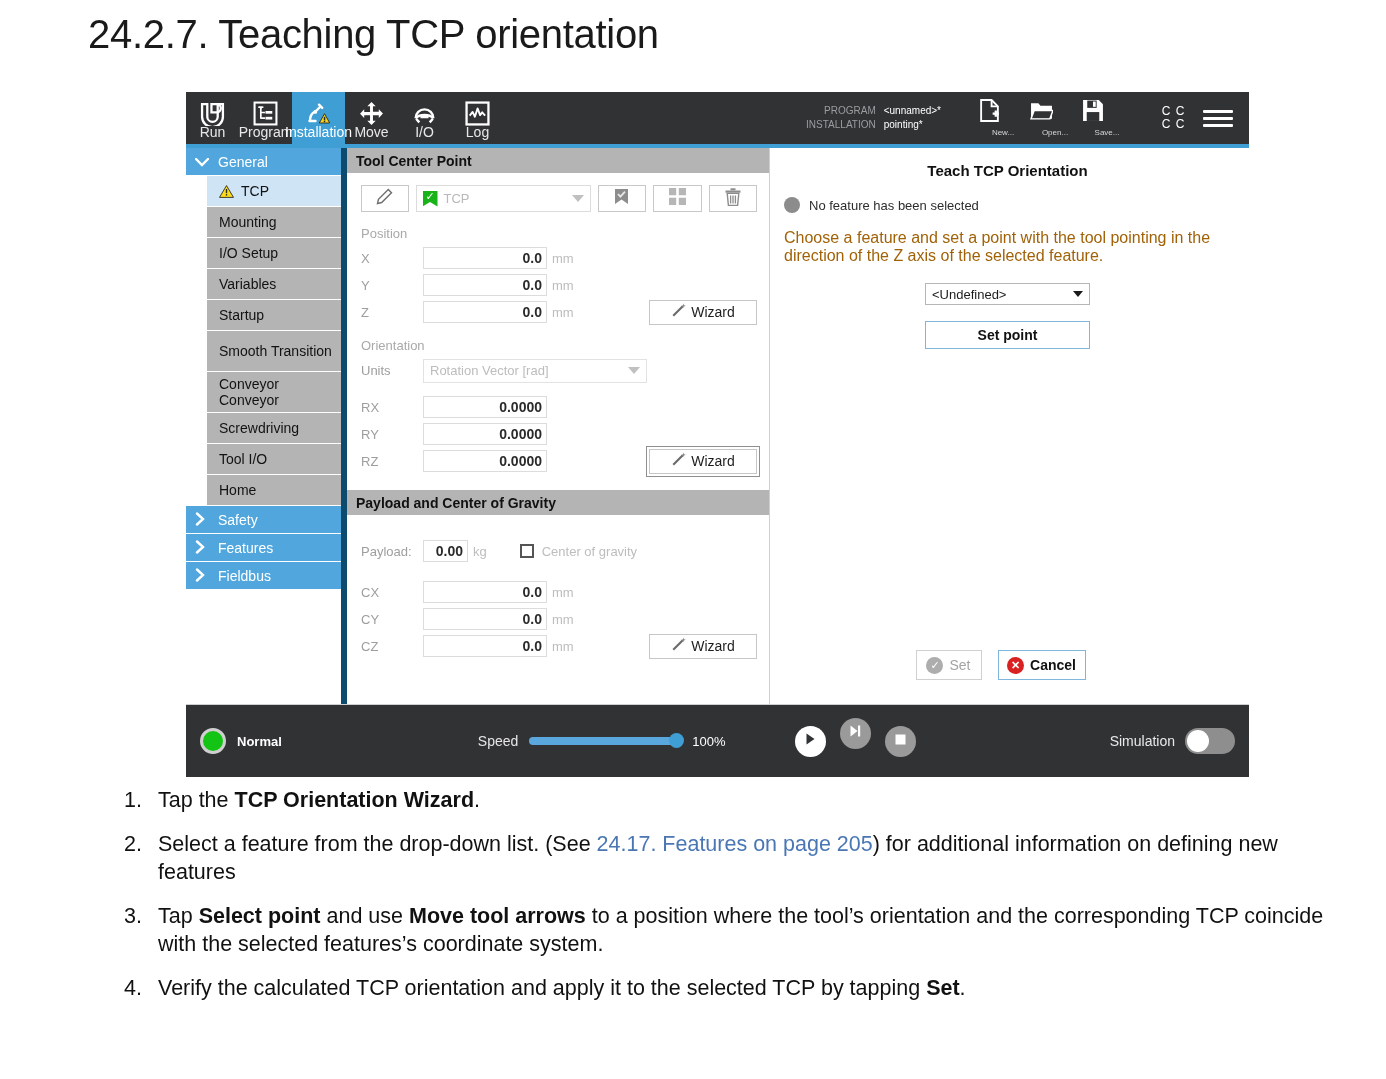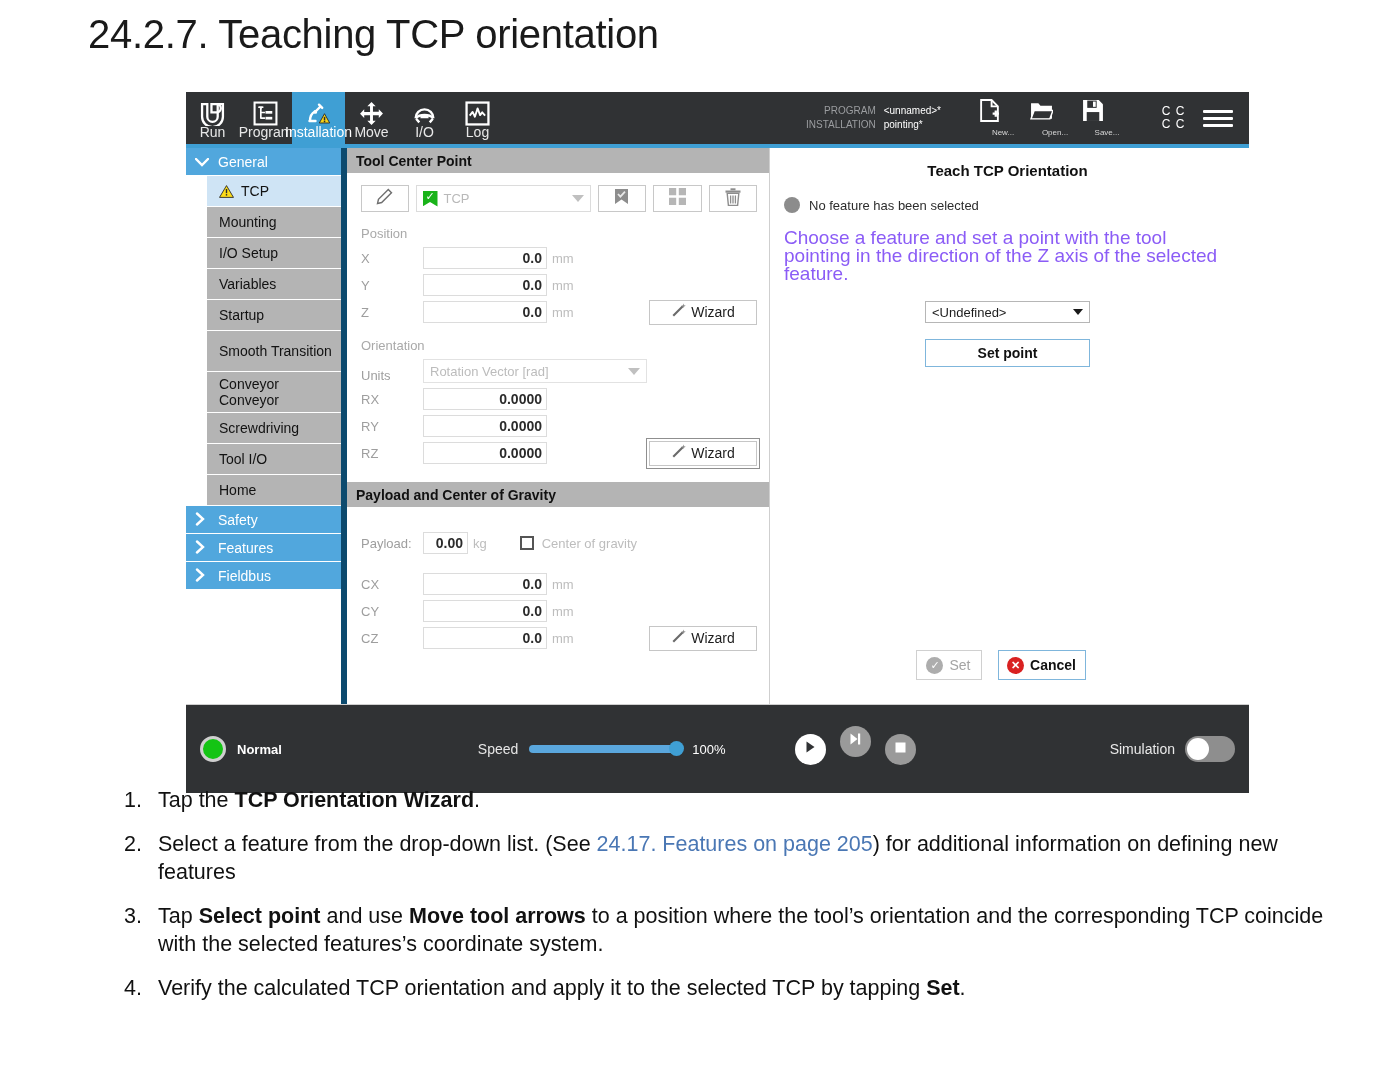--- a/index.html
+++ b/index.html
@@ -132,38 +132,38 @@
     color:#2b2b2b;font-size:14px;font-weight:700;box-sizing:border-box;
   }
   .fld-input.narrow{width:45px;}
   .fld-unit{color:#bdbdbd;font-size:13px;margin-left:5px;}
   .wiz-btn{
     width:108px;height:25px;border:1px solid #c6c6c6;background:#fff;margin-left:auto;
     display:flex;align-items:center;justify-content:center;gap:4px;
     font-size:14px;color:#1d1d1d;box-sizing:border-box;
   }
   .wiz-btn.focused{outline:1px solid #8f8f8f;outline-offset:2px;}
-  .units-row{display:flex;align-items:flex-end;height:25px;margin-bottom:4px;}
+  .units-row{display:flex;align-items:center;height:25px;margin-bottom:12px;}
   .units-sel{
     width:224px;height:24px;border:1px solid #e2e2e2;background:#fff;
     display:flex;align-items:center;padding:0 6px;box-sizing:border-box;
   }
   .units-sel .nm{flex:1;color:#bcbcbc;font-size:13px;}
   .payload-row{display:flex;align-items:center;height:26px;margin:11px 0 16px 0;}
   .chk{
     width:14px;height:14px;border:2px solid #555;background:#fff;margin-right:8px;
     box-sizing:border-box;
   }
 
   
   .right-panel{flex:1;background:#fff;position:relative;padding:14px 18px 0 14px;}
   .rp-title{text-align:center;font-size:15px;font-weight:700;color:#111;margin-bottom:18px;}
   .rp-status{display:flex;align-items:center;gap:9px;font-size:13px;color:#2d2d2d;margin-bottom:16px;}
   .dot-grey{width:16px;height:16px;border-radius:50%;background:#8c8c8c;flex:none;}
-  .rp-desc{font-size:19px;line-height:18px;color:#8b5cf6;margin-bottom:18px;}
+  .rp-desc{font-size:16px;line-height:18px;color:#a16207;margin-bottom:18px;}
   .rp-select{
     width:165px;height:22px;border:1px solid #b6b6b6;background:#fff;
     display:flex;align-items:center;padding:0 6px;margin:0 auto 16px auto;box-sizing:border-box;
   }
   .rp-select .nm{flex:1;font-size:13px;color:#1c1c1c;}
   .rp-setpoint{
     width:165px;height:28px;border:1px solid #7fb6dc;background:#fff;margin:0 auto;
     display:flex;align-items:center;justify-content:center;
     font-size:14px;font-weight:700;color:#111;box-sizing:border-box;
   }
@@ -181,21 +181,21 @@
     display:flex;align-items:center;justify-content:center;gap:6px;
     font-size:14px;font-weight:700;color:#111;box-sizing:border-box;
   }
   .ico-circle{width:17px;height:17px;border-radius:50%;display:flex;align-items:center;justify-content:center;flex:none;}
   .ico-circle.grey{background:#adadad;color:#fff;font-size:11px;}
   .ico-circle.red{background:#d92121;color:#fff;font-size:11px;font-weight:700;}
 
   
   .botbar{
     height:56px;background:#303234;display:flex;align-items:center;
-    padding:16px 14px;color:#fff;
+    padding:8px 14px;color:#fff;
   }
   .status-led{
     width:26px;height:26px;border-radius:50%;background:#14c414;
     border:3px solid #cfcfcf;box-sizing:border-box;margin-right:11px;
   }
   .status-txt{font-size:13px;font-weight:700;}
   .speed-wrap{display:flex;align-items:center;gap:11px;margin-left:196px;}
   .speed-lbl{font-size:14px;color:#e6e6e6;}
   .track{
     width:152px;height:8px;border-radius:5px;background:#5aa7dd;position:relative;

